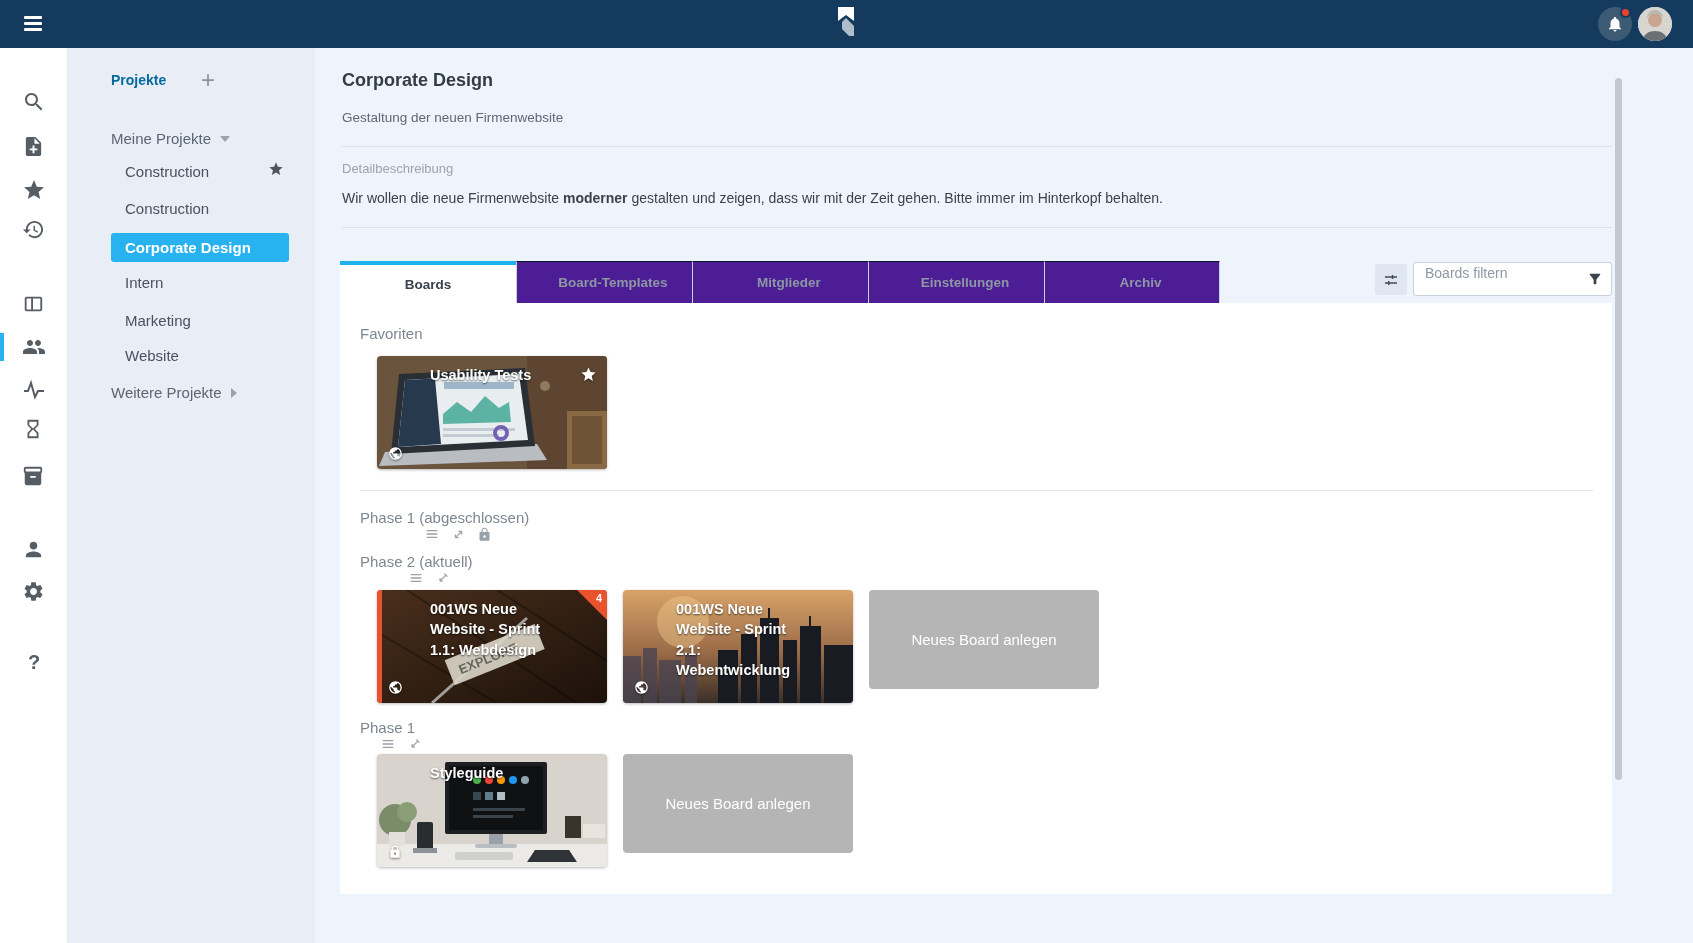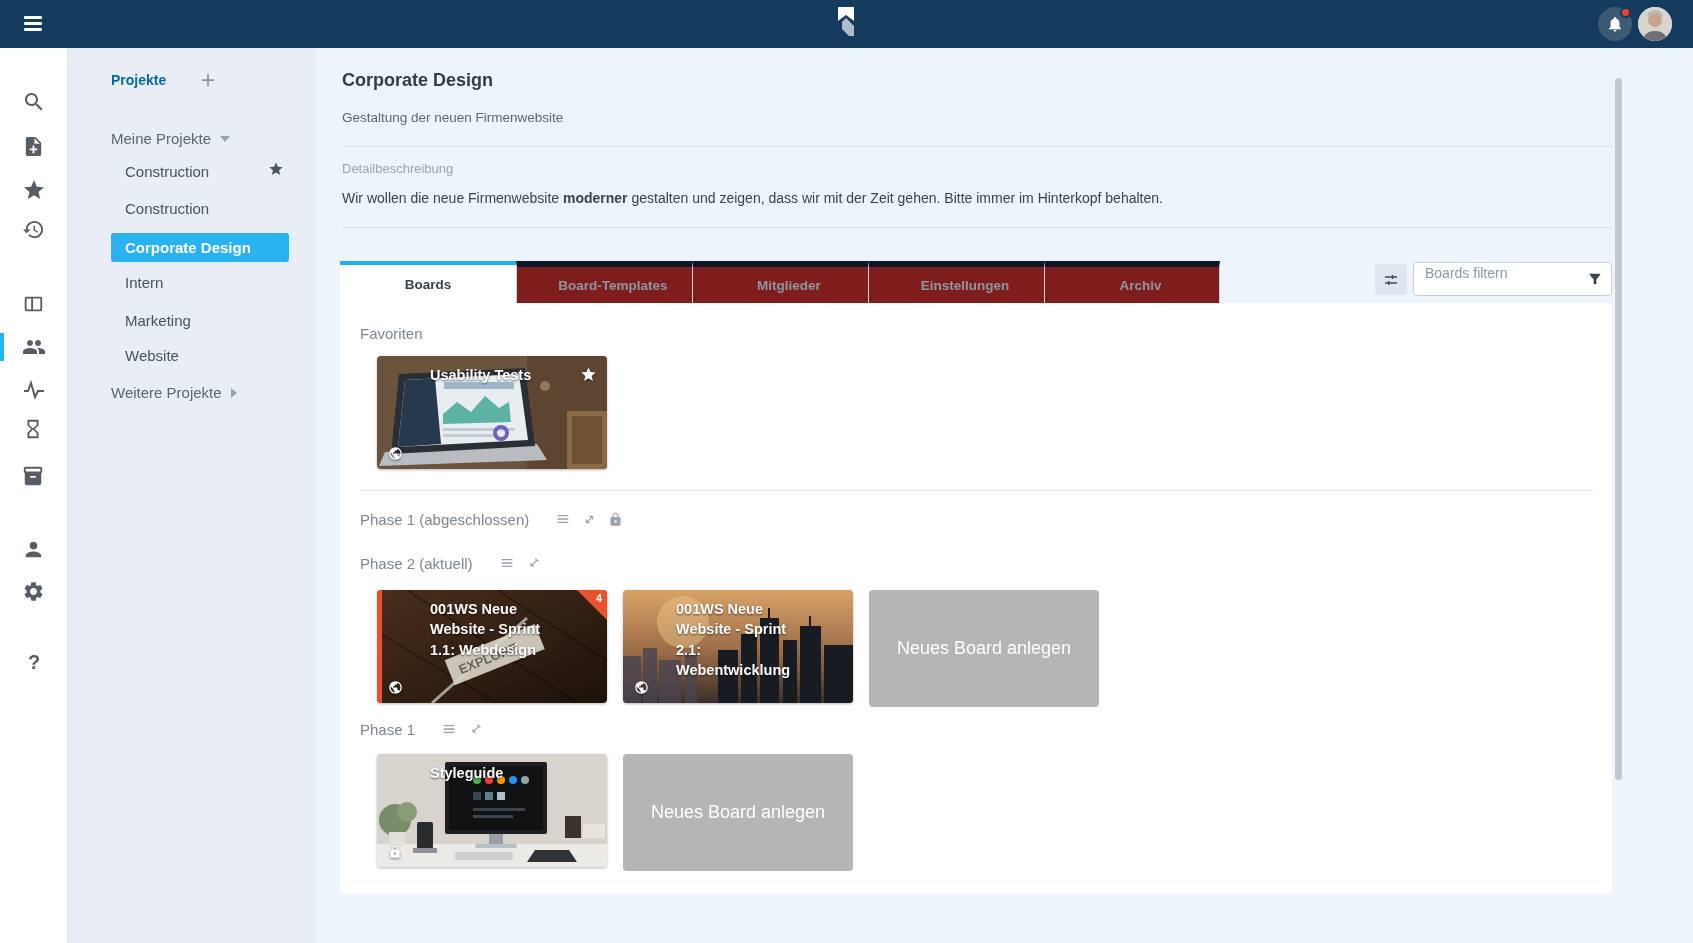--- a/index.html
+++ b/index.html
@@ -51,36 +51,36 @@
   .page-subtitle { position:absolute; left:27px; top:62px; font-size:13.5px; color:#5f6771; }
   .div1 { position:absolute; left:27px; top:98px; width:1270px; height:1px; background:#dce1e8; }
   .desc-label { position:absolute; left:27px; top:113px; font-size:13px; color:#9ba3ac; }
   .desc-body { position:absolute; left:27px; top:142px; font-size:14px; color:#3a424a; }
   .div2 { position:absolute; left:27px; top:179px; width:1270px; height:1px; background:#dce1e8; }
 
   .tabstrip { position:absolute; left:25px; top:213px; height:42px; display:flex; }
   .tab { width:176px; display:flex; align-items:center; justify-content:center;
     font-size:13.5px; font-weight:bold; cursor:pointer; }
   .tab.active { background:#fff; border-top:4px solid #1fb0ee; color:#39424c; }
-  .tab.inactive { background:#7f1d1d; color:#8d97a4; border-top:6px solid #0f172a; border-left:1px solid #c9d2de;padding-left:17px; }
+  .tab.inactive { background:#4c1d95; color:#8d97a4; border-top:1px solid #0f172a; border-left:1px solid #c9d2de;padding-left:17px; }
   .tab.inactive.last { border-right:1px solid #c9d2de; }
 
   .tune-btn { position:absolute; left:1060px; top:216px; width:32px; height:31px; background:#dfe6f0;
     border-radius:3px; display:flex; align-items:center; justify-content:center; color:#404a55; cursor:pointer; }
   .filterbox { position:absolute; left:1098px; top:214px; width:199px; height:34px; }
   .filterbox input { width:100%; height:100%; border:1px solid #c9d1dc; border-radius:3px;
     background:#fff; padding:0 34px 12px 11px; font-size:14px; color:#3a424a;
     font-family:"Liberation Sans", sans-serif; outline:none; }
   .filterbox input::placeholder { color:#8e98a5; }
   .funnel { position:absolute; right:9px; top:9px; color:#39434e; cursor:pointer; }
 
   .panel { position:absolute; left:25px; top:255px; width:1272px; height:591px; background:#fff; }
   .sec-label { font-size:15px; color:#7e8791; }
   .lbl-fav { position:absolute; left:20px; top:22px; }
-  .sec-row { position:absolute; left:20px; height:20px; display:flex; align-items:center; }
+  .sec-row { position:absolute; left:20px; height:20px; display:flex; align-items:center;flex-direction:column; }
   .sec-row .sec-label { margin-right:26px; }
   .sec-icons { display:flex; align-items:center; gap:11px; color:#99a1aa; }
   .sec-icons svg { cursor:pointer; }
   .panel-div { position:absolute; left:20px; top:187px; width:1233px; height:1px; background:#e4e7ea; }
   .row-p1 { top:206px; } .row-p2 { top:250px; } .row-p3 { top:416px; }
   .cards { position:absolute; left:37px; display:flex; gap:16px; }
   .cards-fav { top:53px; } .cards-p2 { top:287px; } .cards-p3 { top:451px; }
 
   .board-card { position:relative; width:230px; height:113px; border-radius:4px; overflow:hidden;
     box-shadow:0 1px 3px rgba(0,0,0,.28); cursor:pointer; flex:0 0 auto; }
@@ -88,22 +88,22 @@
   .card-title { position:absolute; left:13px; top:9px; right:38px; color:#fff; font-weight:bold;
     font-size:14.5px; line-height:1.4; text-shadow:0 1px 2px rgba(0,0,0,.6);margin-left:40px; }
   .card-star { position:absolute; top:10px; right:10px; color:#fff;
     filter:drop-shadow(0 1px 1px rgba(0,0,0,.5)); cursor:pointer; }
   .card-vis { position:absolute; left:11px; bottom:8px; color:#fff;
     filter:drop-shadow(0 1px 1px rgba(0,0,0,.5)); }
   .card-stripe { position:absolute; left:0; top:0; bottom:0; width:5px; background:#e8522d; }
   .badge-corner { position:absolute; top:0; right:0; width:0; height:0;
     border-top:30px solid #e8522d; border-left:30px solid transparent; }
   .badge-num { position:absolute; top:2px; right:5px; color:#fff; font-size:11px; font-weight:bold; }
-  .new-board { width:230px; height:117px; border-radius:4px; background:#b5b5b5; color:#fff;
-    font-size:18px; display:flex; align-items:center; justify-content:center; cursor:pointer; flex:0 0 auto; }
+  .new-board { width:230px; height:99px; border-radius:4px; background:#b5b5b5; color:#fff;
+    font-size:15px; display:flex; align-items:center; justify-content:center; cursor:pointer; flex:0 0 auto; }
 
   .scrollbar { position:absolute; left:1300px; top:30px; width:7px; height:702px;
     background:#c3c8ce; border-radius:4px; cursor:pointer; }
 </style>
 </head>
 <body>
 
 <div class="topbar">
   <div class="hamburger">
       <span></span>

